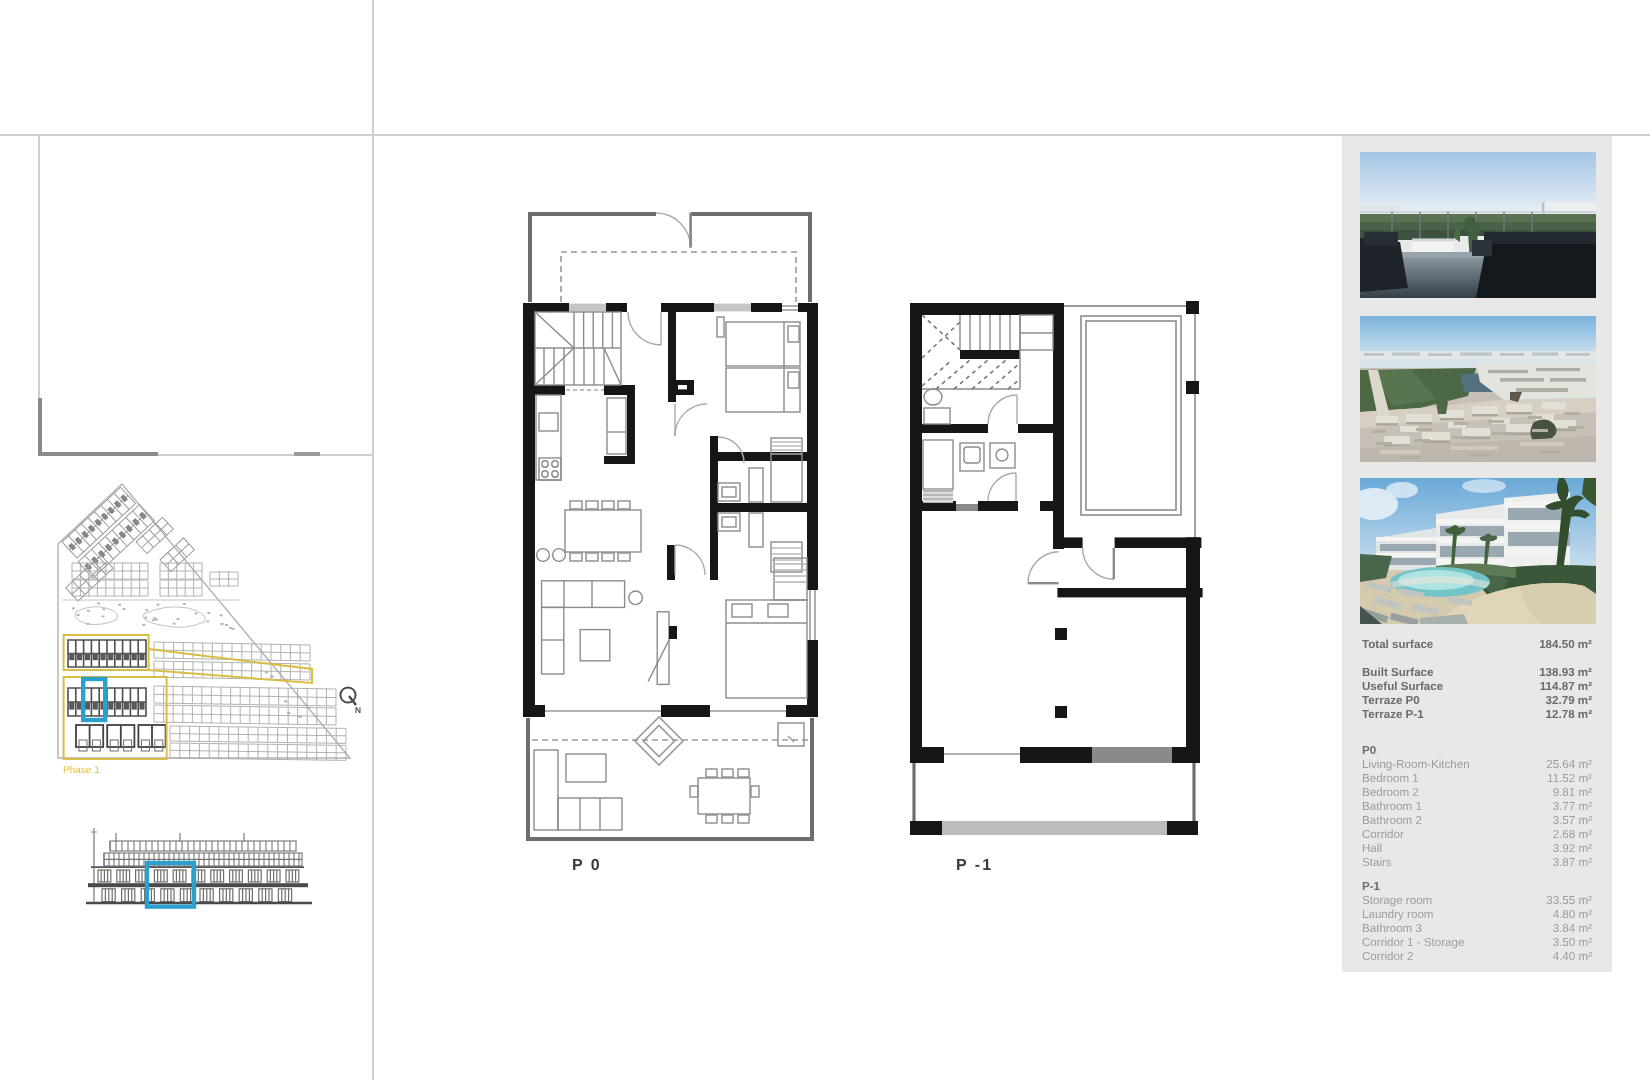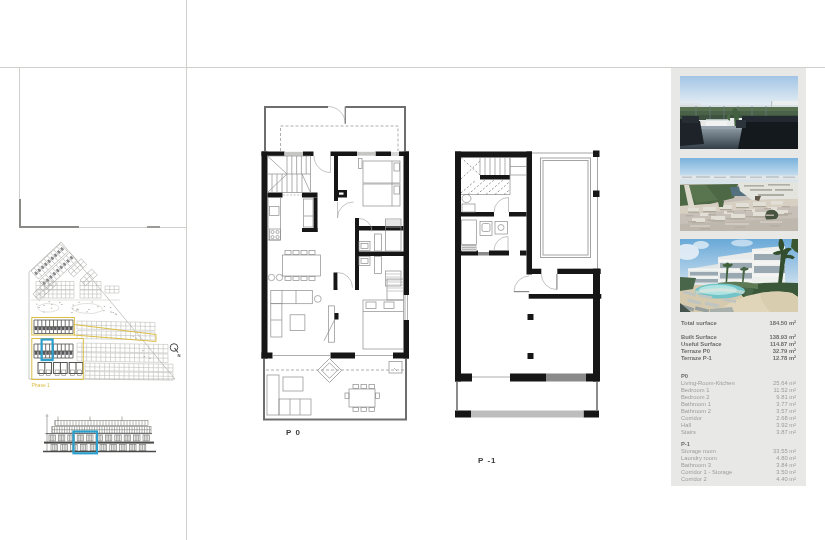--- a/index.html
+++ b/index.html
@@ -883,21 +883,21 @@
 
     <g fill="none" stroke="#aaa" stroke-width="0.7">
       <path d="M541.3,274 A15.6,15.6 0 0 0 556.9,289.6"></path>
       <line x1="556.9" y1="274" x2="556.9" y2="289.6" stroke="#8a8a8a" stroke-width="1.2"></line>
       <path d="M514,291.6 A15.7,15.7 0 0 1 529.3,275.9"></path>
       <line x1="514" y1="291.6" x2="529.3" y2="291.6" stroke="#8a8a8a" stroke-width="1.2"></line>
     </g>
   </svg>
 
   <div class="plabel" style="left:266px;top:428px;">P 0</div>
-  <div class="plabel" style="left:458px;top:428px;margin-top:28px;">P -1</div>
+  <div class="plabel" style="left:458px;top:428px;">P -1</div>
 
   <div class="panel">
 <svg class="ph" style="top:8px;" width="118" height="73" viewBox="0 0 118 73">
 <defs>
 <linearGradient id="sky1" x1="0" y1="0" x2="0" y2="1">
 <stop offset="0" stop-color="#a2c5e5"></stop>
             <stop offset="0.8" stop-color="#dfeaf2"></stop>
             <stop offset="1" stop-color="#eaeff3"></stop>
 </linearGradient>
 <linearGradient id="flr1" x1="0" y1="0" x2="0" y2="1">

